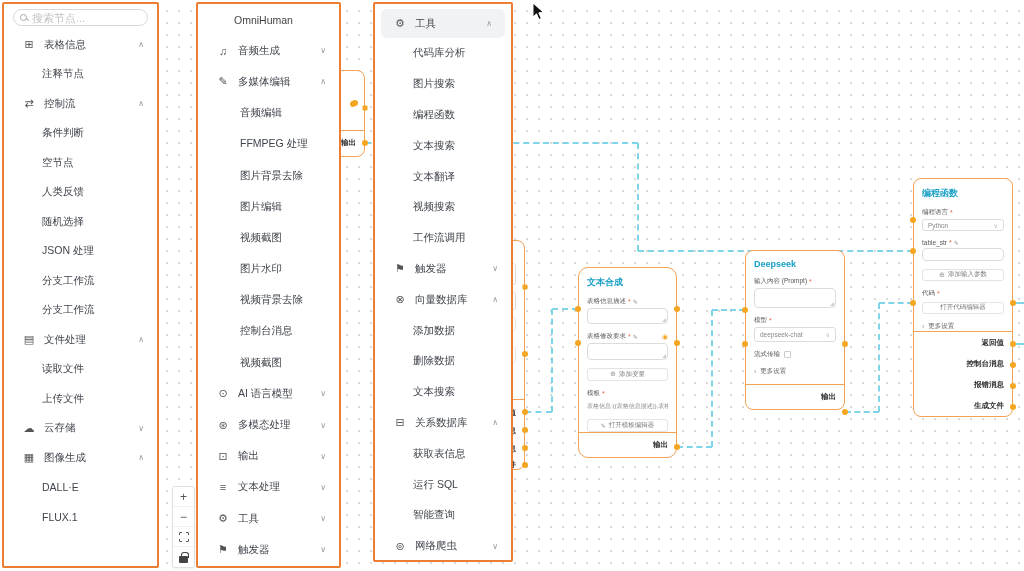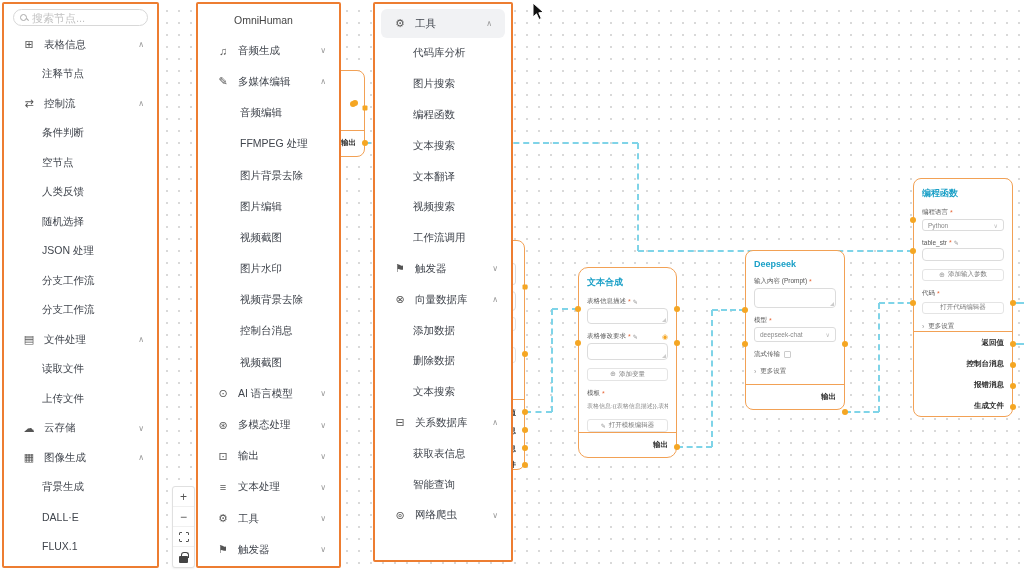--- a/index.html
+++ b/index.html
@@ -336,23 +336,20 @@
           <span class="picon">☁</span>
           <span class="plbl">云存储</span>
           <span class="chev">∨</span>
         </div>
         <div class="prow cat">
           <span class="picon">▦</span>
           <span class="plbl">图像生成</span>
           <span class="chev">∧</span>
         </div>
         <div class="prow item">
-          <span class="plbl">背景生成</span>
-        </div>
-        <div class="prow item">
           <span class="plbl">DALL·E</span>
         </div>
         <div class="prow item">
           <span class="plbl">FLUX.1</span>
         </div>
       </div>
   </aside>
 
   <aside class="panel" id="panel-mid">
     <div id="rows-mid">
@@ -478,20 +475,23 @@
         </div>
         <div class="prow cat">
           <span class="picon">⊟</span>
           <span class="plbl">关系数据库</span>
           <span class="chev">∧</span>
         </div>
         <div class="prow item">
           <span class="plbl">获取表信息</span>
         </div>
         <div class="prow item">
+          <span class="plbl">运行 SQL</span>
+        </div>
+        <div class="prow item">
           <span class="plbl">智能查询</span>
         </div>
         <div class="prow cat">
           <span class="picon">⊚</span>
           <span class="plbl">网络爬虫</span>
           <span class="chev">∨</span>
         </div>
       </div>
   </aside>
 

